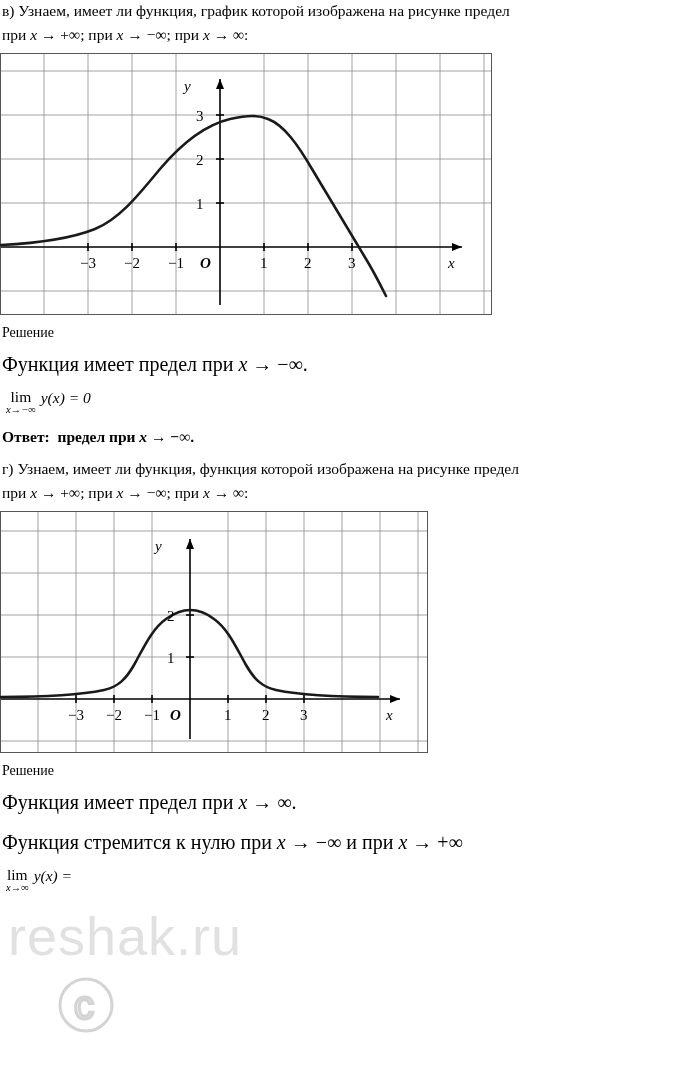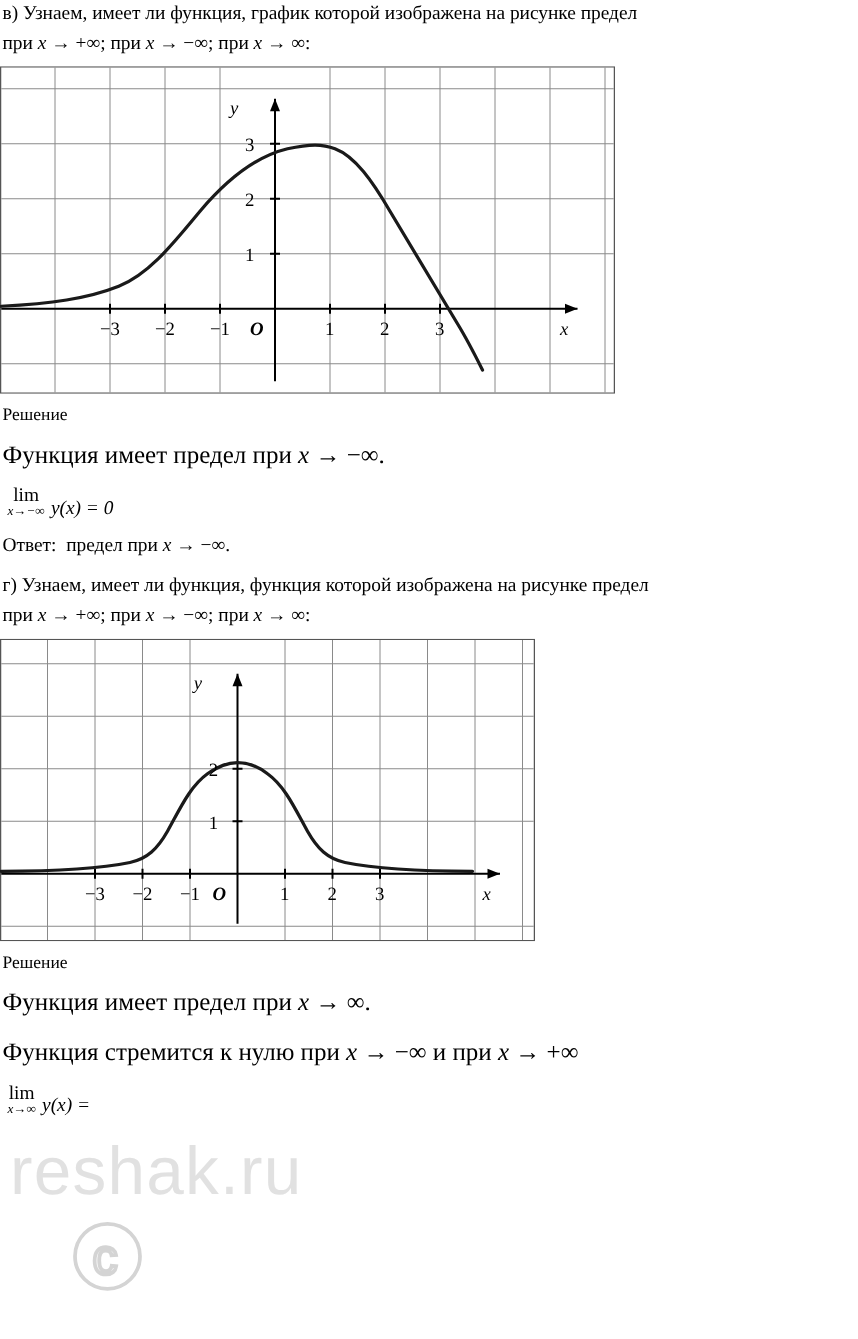--- a/index.html
+++ b/index.html
@@ -39,33 +39,33 @@
   }
   .line {
     font-size: 20px;
     margin: 0 0 10px 2px;
     line-height: 1.5;
   }
   .limline {
     font-size: 15.5px;
     margin: 4px 0 10px 6px;
     display: flex;
-    align-items: flex-end;
+    align-items: flex-start;
     gap: 5px;
   }
   .lim {
     display: inline-flex;
     flex-direction: column;
     align-items: center;
     line-height: 1;
     vertical-align: middle;
   }
   .lim .op { font-size: 15.5px; }
   .lim .sub { font-size: 10.5px; margin-top: 1px; }
-  .ans { font-size: 15.5px; margin: 12px 0 4px 2px; }
+  .ans { font-size: 15.5px; margin: 12px 0 4px 2px; font-weight: bold; }
   .it { font-style: italic; }
   svg { display: block; }
   .wm {
     position: absolute;
     left: 0;
     top: 905px;
     width: 686px;
     height: 160px;
     pointer-events: none;
     z-index: 5;

